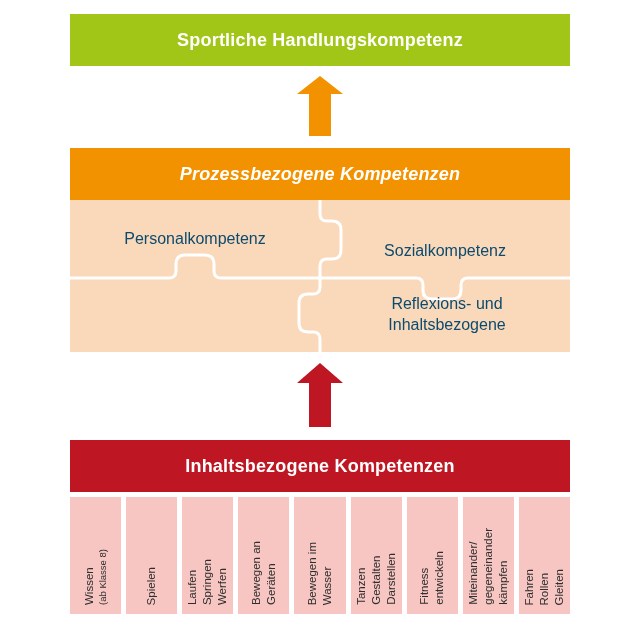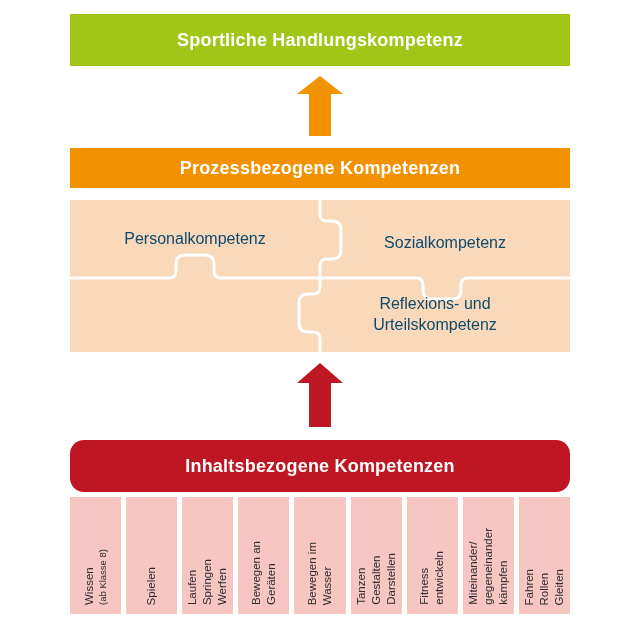--- a/index.html
+++ b/index.html
@@ -1,35 +1,35 @@
 <!DOCTYPE html>
 <html><head>
 <meta charset="utf-8">
 <style>
   html,body{margin:0;padding:0;background:#ffffff;}
   .stage{position:relative;width:640px;height:640px;background:#ffffff;
          font-family:"Liberation Sans",sans-serif;overflow:hidden;}
   .band{position:absolute;left:70px;width:500px;display:flex;align-items:center;justify-content:center;}
   .band-title{color:#ffffff;font-weight:bold;font-size:18px;letter-spacing:.2px;}
   .banner-green{top:14px;height:52px;background:#a2c617;}
-  .banner-orange{top:148px;height:40px;background:#f39200;}
-  .banner-red{top:440px;height:52px;background:#be1622;border-radius:14px;}
+  .banner-orange{top:148px;height:52px;background:#f39200;font-style:italic;}
+  .banner-red{top:440px;height:52px;background:#be1622;}
 
   .arrow{position:absolute;left:297px;}
   .arrow-orange{top:76px;}
   .arrow-red{top:363px;}
 
   .puzzle{position:absolute;left:70px;top:200px;width:500px;height:152px;background:#fad9ba;}
   .puzzle svg{position:absolute;left:0;top:0;}
   .q{position:absolute;display:flex;flex-direction:column;align-items:center;justify-content:center;
      text-align:center;font-size:16px;color:#0c4a6e;line-height:1.3;}
   .q-tl{left:0;top:0;width:250px;height:78px;}
-  .q-tr{left:250px;top:4px;width:250px;height:78px;}
+  .q-tr{left:250px;top:12px;width:250px;height:78px;}
   .q-bl{left:0;top:78px;width:250px;height:74px;}
-  .q-br{left:240px;top:78px;width:250px;height:74px;}
+  .q-br{left:252px;top:78px;width:250px;height:74px;}
 
   .columns{position:absolute;left:70px;top:497px;width:500px;height:117px;display:flex;gap:5px;}
   .col{flex:1;background:#f7c5c2;display:flex;align-items:flex-end;justify-content:center;
        padding-bottom:9px;box-sizing:border-box;}
   .col-label{writing-mode:vertical-rl;transform:rotate(180deg);
              font-size:11.5px;line-height:1.3;color:#2e2e2d;}
   .cl{display:block;white-space:nowrap;}
   .cl.sub{font-size:9.5px;}
   .cl:empty{display:none;}
 </style>
@@ -60,21 +60,21 @@
                L 229,123 Q 229,132 238,132 L 243,132 Q 250,132 250,139 V 152" fill="none" stroke="#ffffff" stroke-width="3"></path>
     </svg>
     <div class="q q-tl">
       <span>Personalkompetenz</span>
     </div>
     <div class="q q-tr">
       <span>Sozialkompetenz</span>
     </div>
     <div class="q q-br">
       <span>Reflexions- und</span>
-      <span>Urteilskompetenz</span>
+      <span>Inhaltsbezogene</span>
     </div>
   </div>
 
   <svg class="arrow arrow-red" width="46" height="64" viewBox="0 0 46 64">
     <polygon points="23,0 46,20 34,20 34,64 12,64 12,20 0,20" fill="#be1622"></polygon>
   </svg>
 
   <div class="band banner-red">
     <span class="band-title">Inhaltsbezogene Kompetenzen</span>
   </div>

